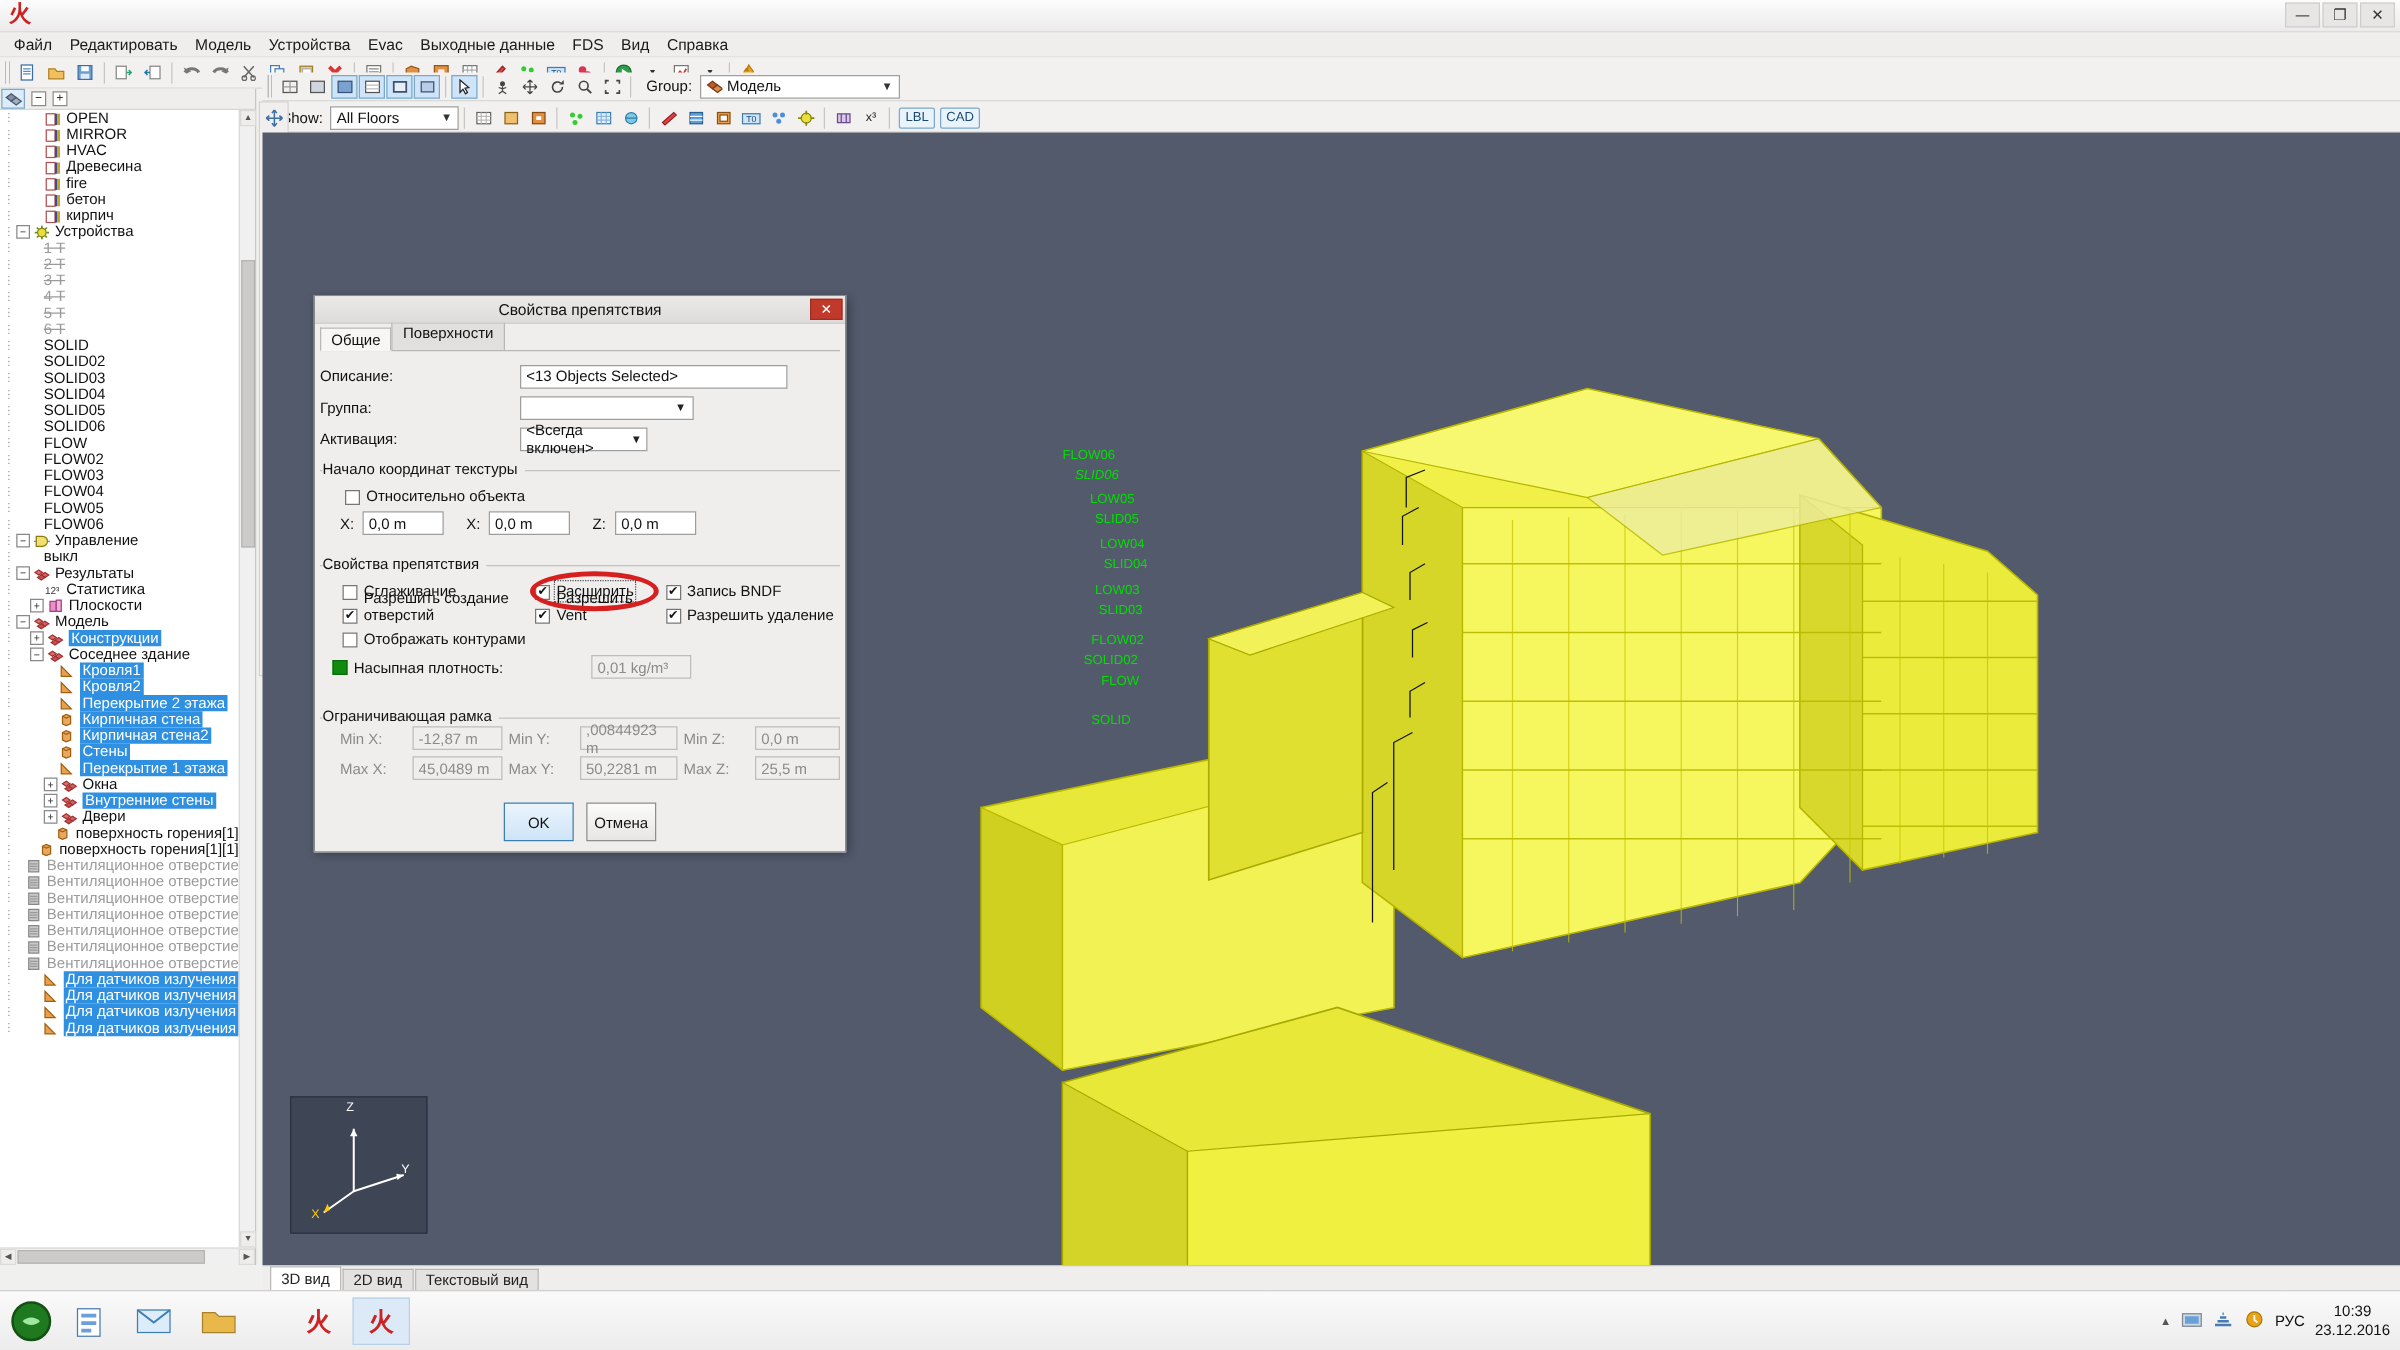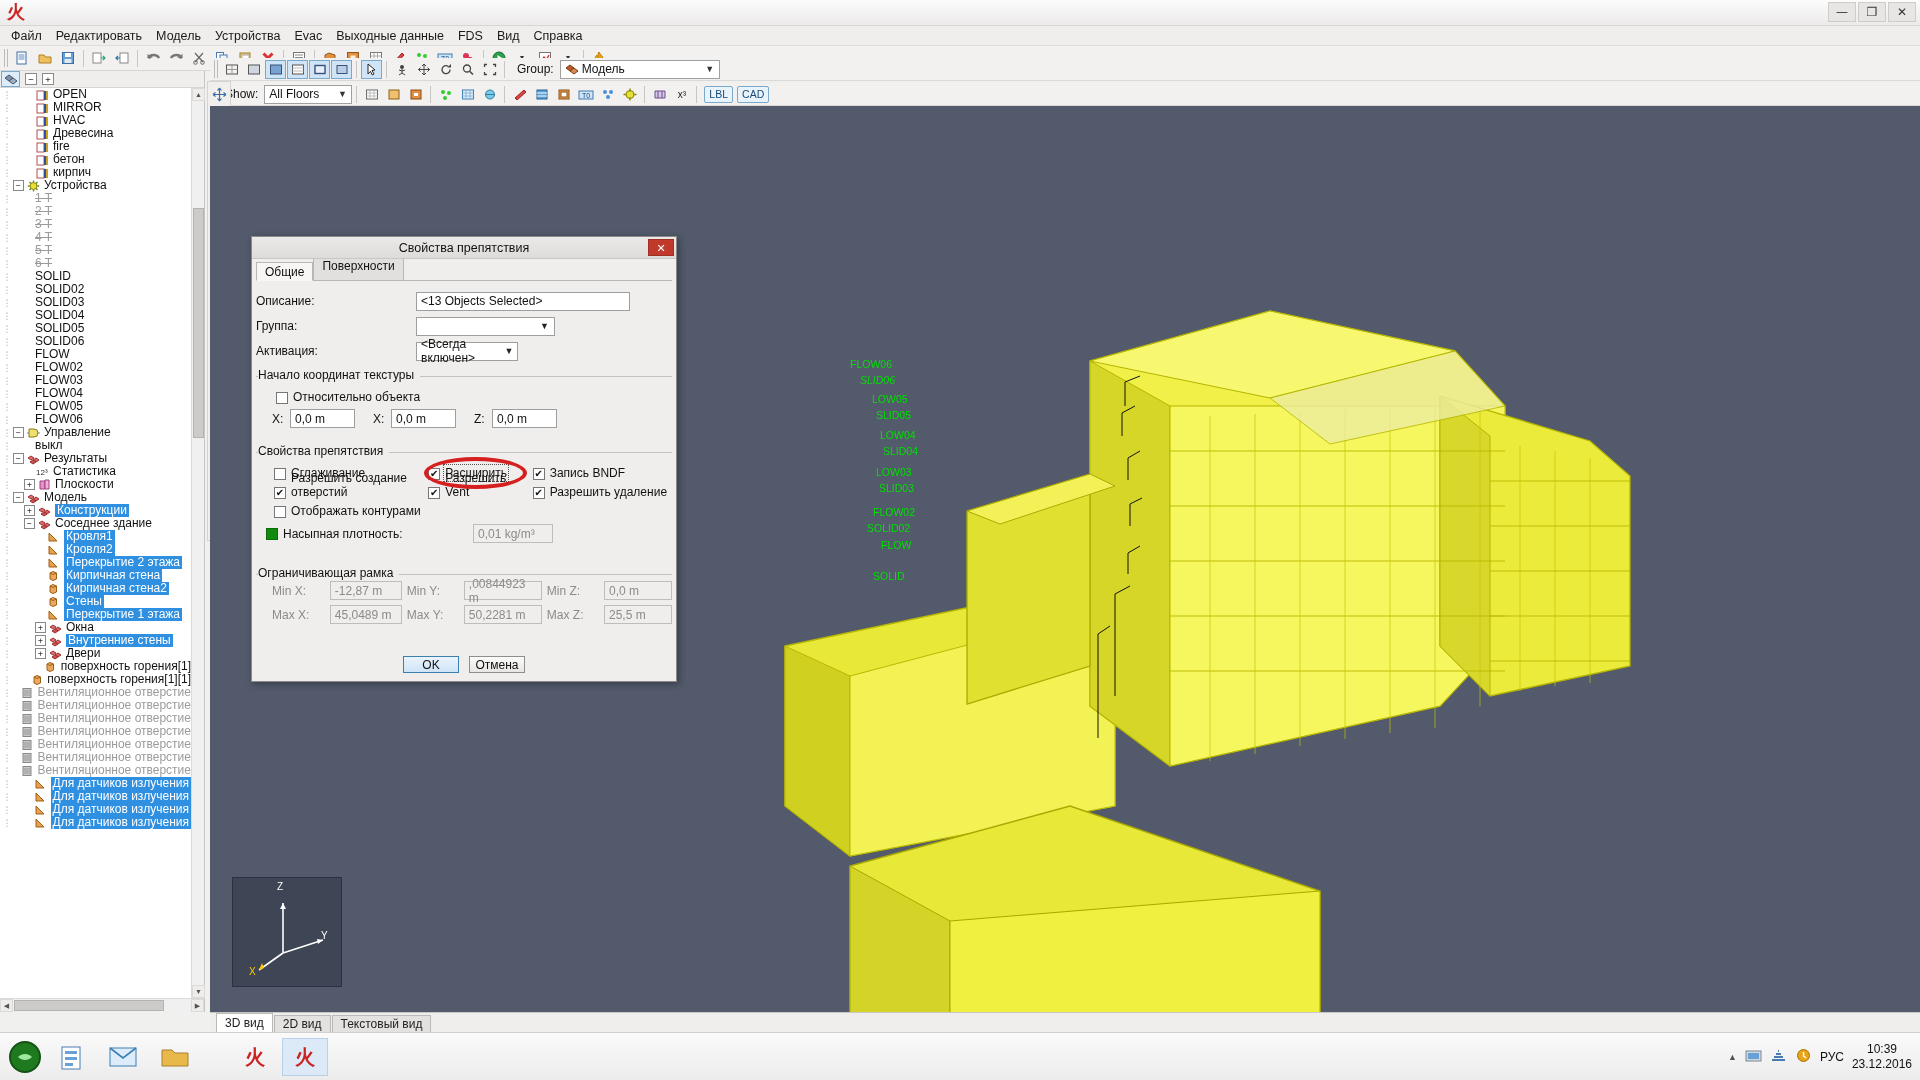--- a/index.html
+++ b/index.html
@@ -231,21 +231,21 @@
   .cbx.green { background:#0f8c0f; border-color:#0a6b0a; }
   .chk-item { display:flex; align-items:flex-end; font-size:12px; color:#111; height:19px; }
   .chk-item.focus .txt { outline:1px dotted #555; outline-offset:1px; }
   .redcircle {
     position:absolute; border:4px solid #d61f1f; border-radius:50%;
     pointer-events:none; z-index: 20;
   }
   .btnrow { position:absolute; left:0; right:0; bottom:0; display:flex;
             justify-content:center; gap:10px; }
   .dbtn {
-    width:56px; height:17px; font-size:12px; display:flex; align-items:center;
+    width:56px; height:31px; font-size:12px; display:flex; align-items:center;
     justify-content:center; border:1px solid #8e8e8e; background:linear-gradient(#fbfbfb,#e8e6e4);
     color:#111; cursor:pointer;
   }
   .dbtn.default { border-color:#3c7fb1; background:linear-gradient(#eaf4fd,#cfe4f7); }
   .colorswatch { width:42px; height:16px; border:2px solid #111; background:#fefefe; }
   .colorswatch-wrap { width:48px; height:20px; border:1px solid #c0bebc; background:#f5f4f3;
                       display:flex; align-items:center; justify-content:center; }
 </style>
 </head>
 <body>
@@ -994,21 +994,21 @@
           <path d="M5 7l4-3 4 3-4 3z" fill="#d88b4a" stroke="#7a3a16"></path>
         </svg>
       <span>Модель</span>
       <span class="arw">▼</span>
     </div>
   </div>
 
   <div class="viewtoolbar" id="vtb2">
     <div class="grip"></div>
     <span class="lbl-inline" style="margin-left:4px">Show:</span>
-    <div class="cbo" style="width:88px">
+    <div class="cbo" style="width:103px">
       <span>All Floors</span>
       <span class="arw">▼</span>
     </div>
     <div class="tsep"></div>
     <div class="vbtn">
       <svg width="14" height="13" viewBox="0 0 14 13">
           <rect x="1.5" y="2" width="11" height="9" fill="#fff" stroke="#666"></rect>
           <path d="M1.5 5h11M1.5 8h11M5 2v9M9 2v9" stroke="#bbb"></path>
         </svg>
     </div>

